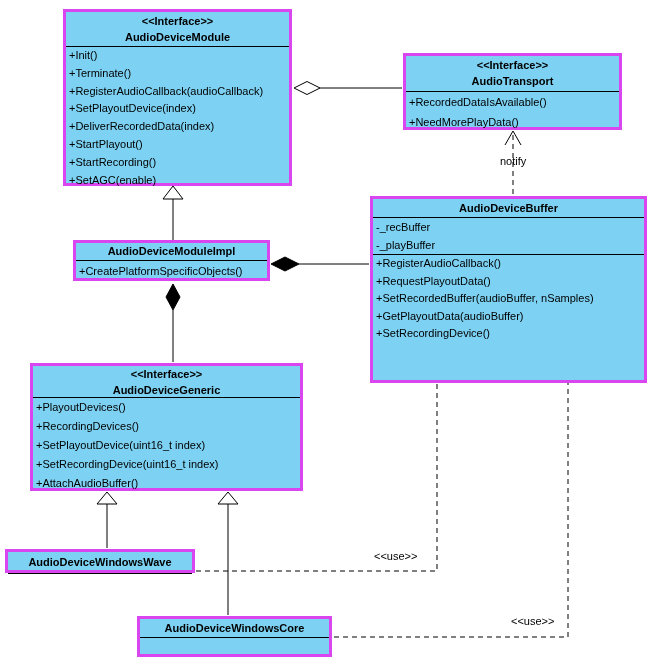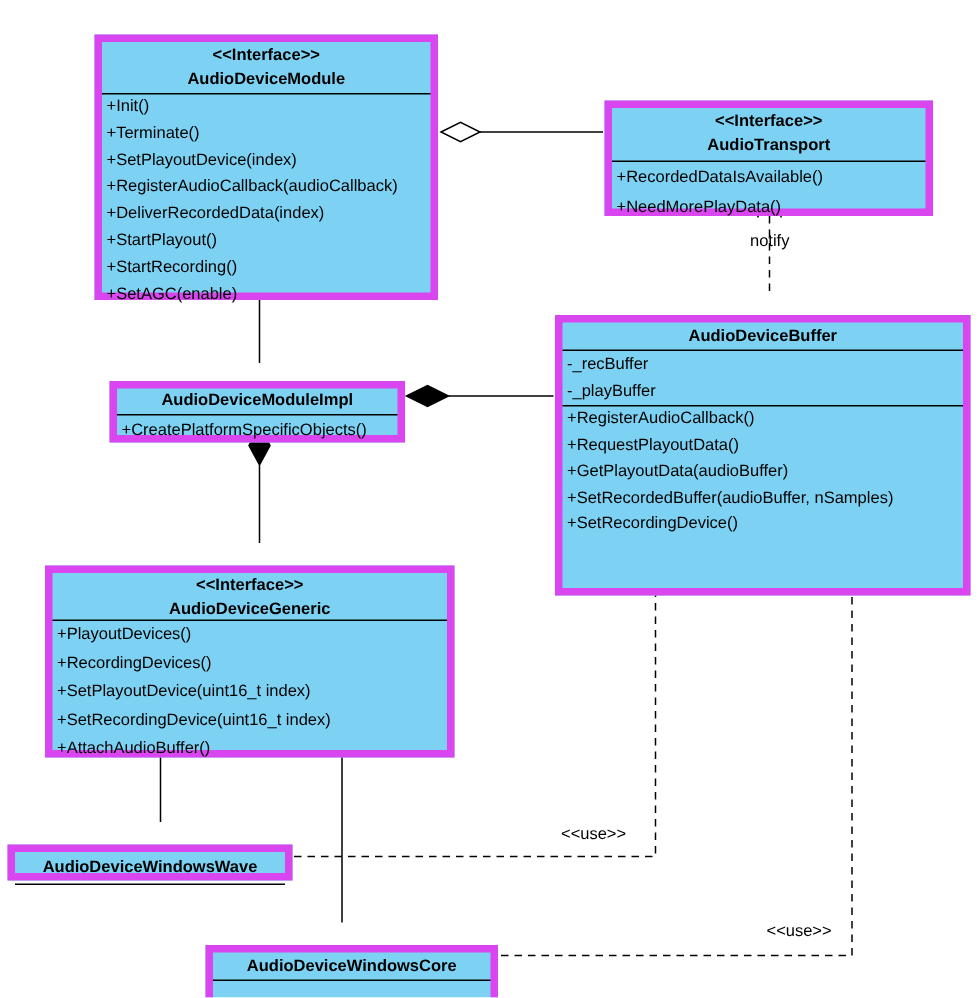--- a/index.html
+++ b/index.html
@@ -2,21 +2,21 @@
 <html style="--class-fill: #7DD2F3;"><head>
 <meta charset="utf-8">
 <style>
   html,body{margin:0;padding:0;background:#fff;}
   .canvas{
     position:relative;width:653px;height:665px;background:#fff;
     font-family:"Liberation Sans",sans-serif;color:#000;overflow:hidden;
   }
   .box{
     position:absolute;background:var(--class-fill,#7DD2F3);
-    border:5px solid #d946ef;box-sizing:border-box;margin-top:14px;
+    border:3px solid #d946ef;box-sizing:border-box;
   }
   .hdr{border-bottom:1px solid #000;text-align:center;font-weight:bold;font-size:11px;overflow:hidden;}
   .hdr .line{line-height:16px;height:16px;}
   .title{text-align:center;font-weight:bold;font-size:11px;border-bottom:1px solid #000;overflow:hidden;}
   .members{overflow:hidden;}
   .members.sep{border-bottom:1px solid #000;}
   .m{
     font-size:11px;padding-left:3px;white-space:nowrap;overflow:hidden;
     height:var(--lh,18px);line-height:var(--lh,18px);
   }
@@ -61,22 +61,22 @@
   </svg>
 
   <div class="box" style="left:63px;top:9px;width:229px;height:177px">
     <div class="hdr" style="height:33px;padding-top:1px">
       <div class="line">&lt;&lt;Interface&gt;&gt;</div>
       <div class="line">AudioDeviceModule</div>
     </div>
     <div class="members" style="--lh:17.8px">
       <div class="m">+Init()</div>
       <div class="m">+Terminate()</div>
+      <div class="m">+RegisterAudioCallback(audioCallback)</div>
       <div class="m">+SetPlayoutDevice(index)</div>
-      <div class="m">+RegisterAudioCallback(audioCallback)</div>
       <div class="m">+DeliverRecordedData(index)</div>
       <div class="m">+StartPlayout()</div>
       <div class="m">+StartRecording()</div>
       <div class="m">+SetAGC(enable)</div>
     </div>
   </div>
 
   <div class="box" style="left:403px;top:53px;width:219px;height:77px">
     <div class="hdr" style="height:34px;padding-top:1px">
       <div class="line">&lt;&lt;Interface&gt;&gt;</div>
@@ -90,22 +90,22 @@
 
   <div class="box" style="left:370px;top:196px;width:277px;height:187px">
     <div class="title" style="height:18px;line-height:18px">AudioDeviceBuffer</div>
     <div class="members sep" style="--lh:18px;height:36px">
       <div class="m">-_recBuffer</div>
       <div class="m">-_playBuffer</div>
     </div>
     <div class="members" style="--lh:17.5px">
       <div class="m">+RegisterAudioCallback()</div>
       <div class="m">+RequestPlayoutData()</div>
+      <div class="m">+SetRecordedBuffer(audioBuffer, nSamples)</div>
       <div class="m">+GetPlayoutData(audioBuffer)</div>
-      <div class="m">+SetRecordedBuffer(audioBuffer, nSamples)</div>
       <div class="m">+SetRecordingDevice()</div>
     </div>
   </div>
 
   <div class="box" style="left:73px;top:240px;width:197px;height:41px">
     <div class="title" style="height:17px;line-height:17px">AudioDeviceModuleImpl</div>
     <div class="members" style="--lh:21px">
       <div class="m">+CreatePlatformSpecificObjects()</div>
     </div>
   </div>

